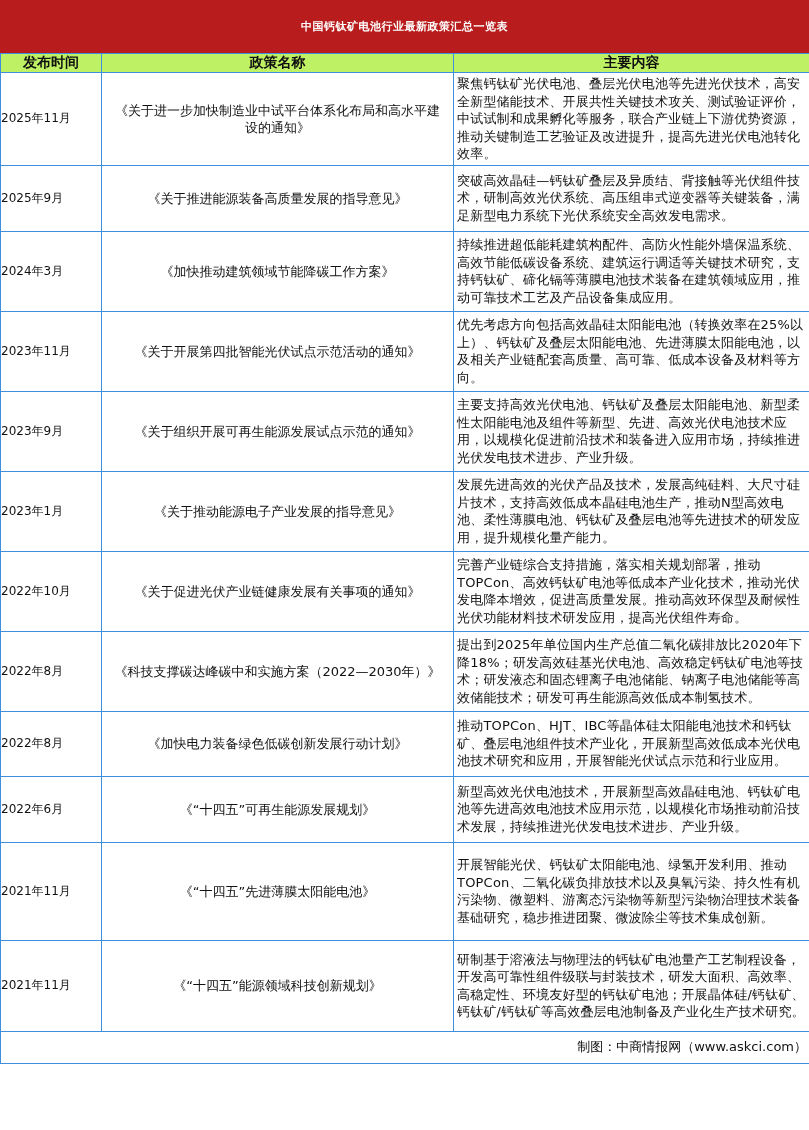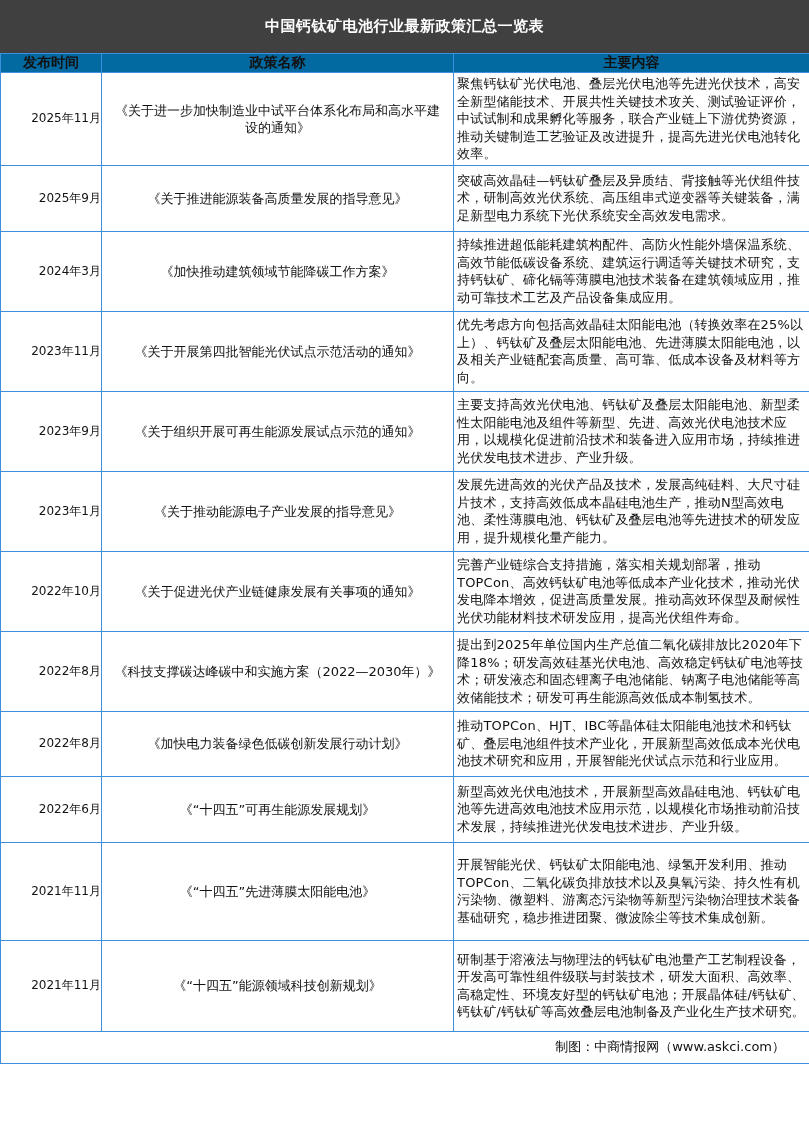--- a/index.html
+++ b/index.html
@@ -1,40 +1,40 @@
 <!DOCTYPE html>
 <html><head>
 <meta charset="utf-8">
 <style>
   * { box-sizing: border-box; margin: 0; padding: 0; }
   html, body { width: 809px; height: 1130px; background: #ffffff; overflow: hidden; }
   body { font-family: "DejaVu Sans", "Liberation Sans", sans-serif; color: #111; }
   .page { position: relative; width: 809px; height: 1130px; }
   .title-bar {
-    height: 53px; background: #404040; color: #fff;
+    height: 53px; background: #b91c1c; color: #fff;
     display: flex; align-items: center; justify-content: center;
-    font-size: 15px; font-weight: bold; letter-spacing: 0.5px;
+    font-size: 11px; font-weight: bold; letter-spacing: 0.5px;
   }
   table { border-collapse: collapse; width: 809px; table-layout: fixed; }
   td, th { border: 1px solid #3d8fe0; }
   th {
-    height: 18px; background: #0369a1; font-size: 14px; font-weight: bold;
+    height: 18px; background: #bef264; font-size: 14px; font-weight: bold;
     text-align: center; color: #111;
   }
   col.c-date { width: 101px; }
   col.c-name { width: 352px; }
   col.c-content { width: 356px; }
-  td.date { text-align: right; font-size: 12px; vertical-align: middle; }
+  td.date { text-align: left; font-size: 12px; vertical-align: middle; }
   td.name { text-align: center; font-size: 13px; vertical-align: middle; padding: 14px 8px; line-height: 17px; }
   td.content {
     font-size: 13px; line-height: 17.5px; padding: 2px 3px 2px 3px;
     vertical-align: middle; text-align: left; letter-spacing: 0.2px; margin-top: 16px;
   }
   td.footer {
-    height: 32px; text-align: right; font-size: 13px; padding-right: 24px;
+    height: 32px; text-align: right; font-size: 13px; padding-right: 2px;
     vertical-align: middle;
   }
 </style>
 </head>
 <body>
 
 <div class="page">
   <div class="title-bar">中国钙钛矿电池行业最新政策汇总一览表</div>
 
   <table>

